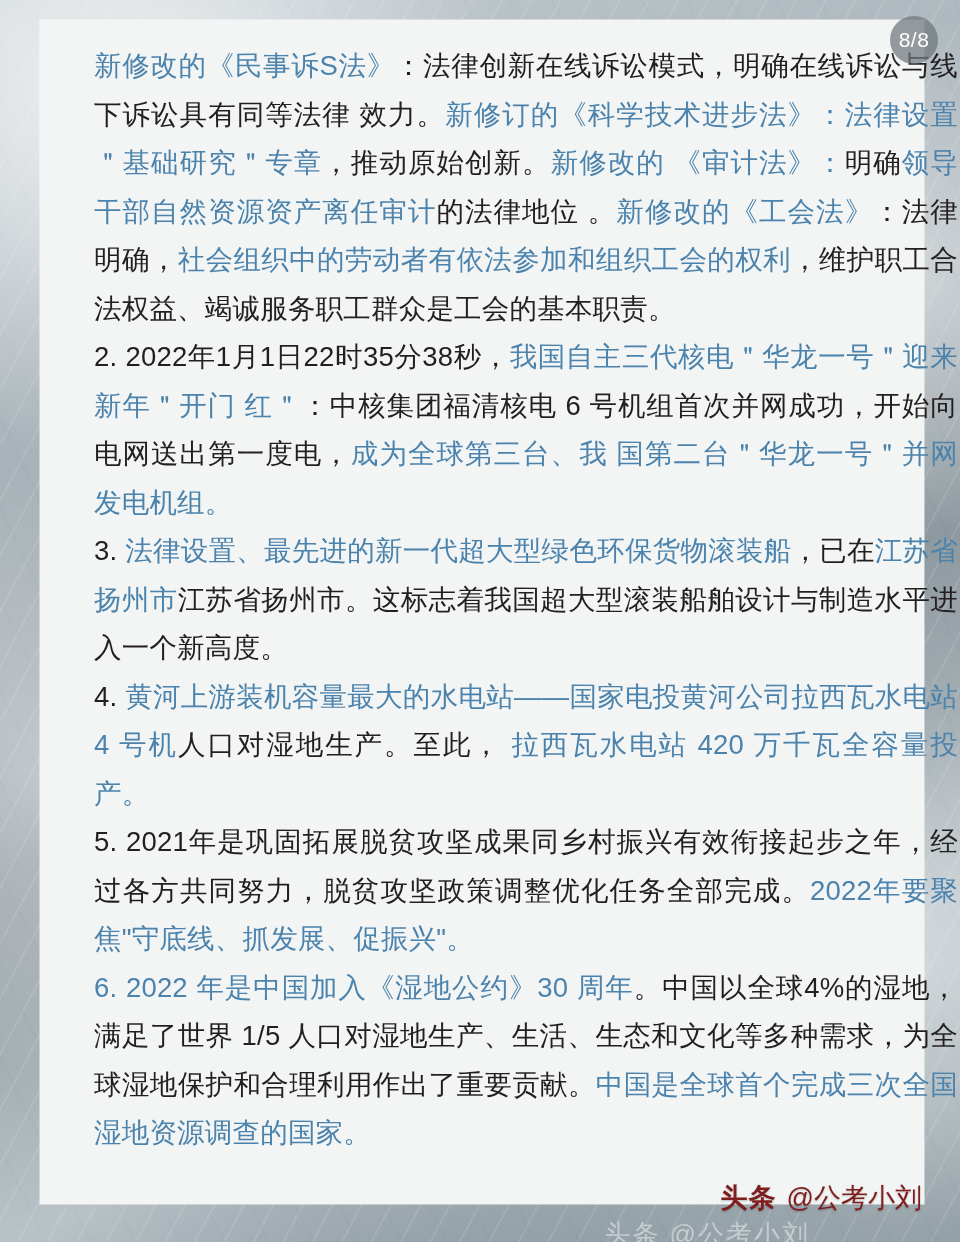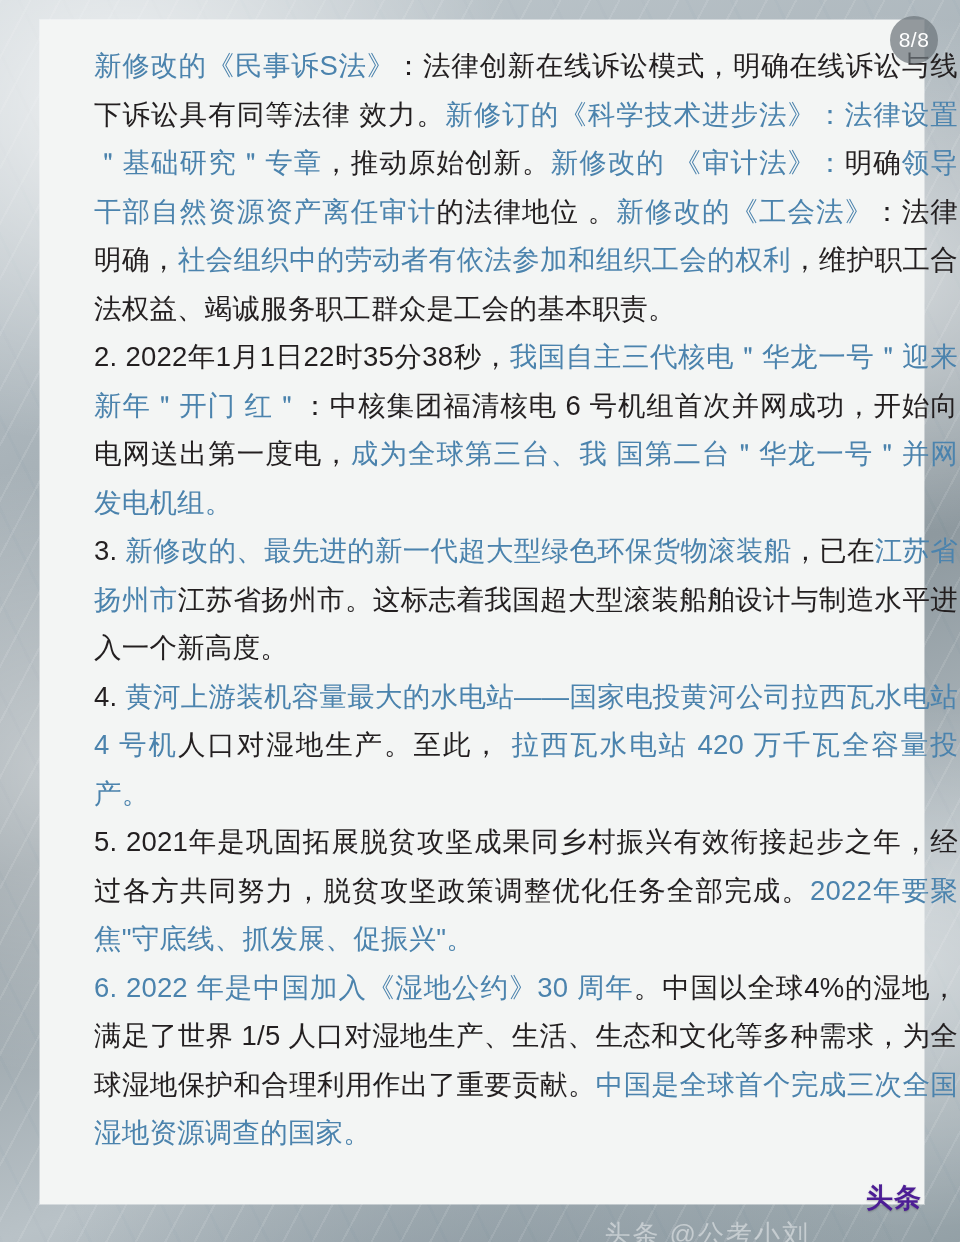--- a/index.html
+++ b/index.html
@@ -81,21 +81,21 @@
   }
 
   
   .watermark {
     position: absolute;
     right: 38px;
     bottom: 26px;
     display: flex;
     align-items: flex-end;
     gap: 10px;
-    color: #4c1d95;
+    color: #7f1d1d;
     font-size: 27px;
     text-shadow: 0 1px 2px rgba(0,0,0,0.25);
   }
   .wm-logo {
     font-size: 27px;
     font-weight: bold;
     letter-spacing: 1px;
   }
   .watermark-faint {
     position: absolute;
@@ -108,25 +108,26 @@
 </style>
 </head>
 <body>
 
 <div class="bg"></div>
 
 <div class="paper">
   <div class="content" id="doc-body">
       <p><span class="hl">新修改的《民事诉S法》</span><span>：法律创新在线诉讼模式，明确在线诉讼与线下诉讼具有同等法律 效力。</span><span class="hl">新修订的《科学技术进步法》：法律设置＂基础研究＂专章</span><span>，推动原始创新。</span><span class="hl">新修改的 《审计法》：</span><span>明确</span><span class="hl">领导干部自然资源资产离任审计</span><span>的法律地位 。</span><span class="hl">新修改的《工会法》</span><span>：法律明确，</span><span class="hl">社会组织中的劳动者有依法参加和组织工会的权利</span><span>，维护职工合 法权益、竭诚服务职工群众是工会的基本职责。</span></p>
       <p><span>2. 2022年1月1日22时35分38秒，</span><span class="hl">我国自主三代核电＂华龙一号＂迎来新年＂开门 红＂</span><span>：中核集团福清核电 6 号机组首次并网成功，开始向电网送出第一度电，</span><span class="hl">成为全球第三台、我 国第二台＂华龙一号＂并网发电机组。</span></p>
-      <p><span>3. </span><span class="hl">新修改的、最先进的新一代超大型绿色环保货物滚装船</span><span>，已在</span><span class="hl">江苏省扬州市</span><span>江苏省扬州市。这标志着我国超大型滚装船舶设计与制造水平进入一个新高度。</span></p>
+      <p><span>3. </span><span class="hl">法律设置、最先进的新一代超大型绿色环保货物滚装船</span><span>，已在</span><span class="hl">江苏省扬州市</span><span>江苏省扬州市。这标志着我国超大型滚装船舶设计与制造水平进入一个新高度。</span></p>
       <p><span>4. </span><span class="hl">黄河上游装机容量最大的水电站——国家电投黄河公司拉西瓦水电站 4 号机</span><span>人口对湿地生产。至此， </span><span class="hl">拉西瓦水电站 420 万千瓦全容量投产。</span></p>
       <p><span>5. 2021年是巩固拓展脱贫攻坚成果同乡村振兴有效衔接起步之年，经过各方共同努力，脱贫攻坚政策调整优化任务全部完成。</span><span class="hl">2022年要聚焦"守底线、抓发展、促振兴"。</span></p>
       <p><span class="hl">6. 2022 年是中国加入《湿地公约》30 周年</span><span>。中国以全球4%的湿地，满足了世界 1/5 人口对湿地生产、生活、生态和文化等多种需求，为全球湿地保护和合理利用作出了重要贡献。</span><span class="hl">中国是全球首个完成三次全国湿地资源调查的国家。</span></p>
     </div>
 </div>
 
 <div class="page-badge">8/8</div>
 
 <div class="watermark">
   <span class="wm-logo">头条</span>
+  <span>@公考小刘</span>
 </div>
 <div class="watermark-faint">头条 @公考小刘</div>
 
 </body></html>

